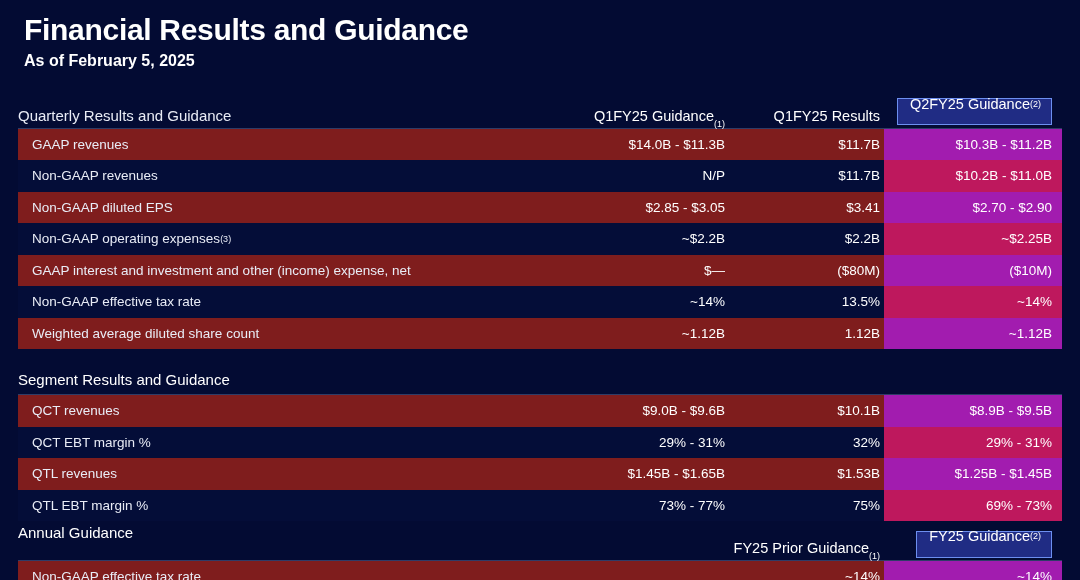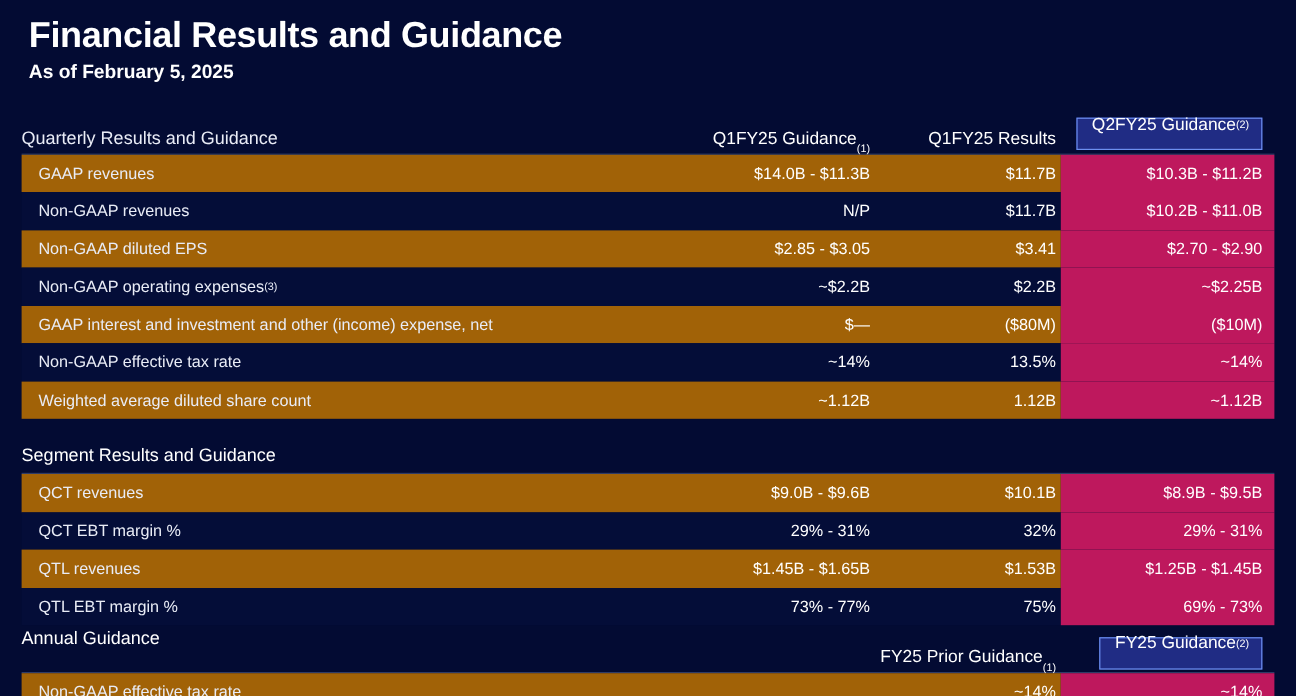--- a/index.html
+++ b/index.html
@@ -59,22 +59,22 @@
 
   
   .row.section {
     height: 30px;
     border-bottom: 1px solid #2f3c67;
   }
 
   
   .row.stripe .c-label,
   .row.stripe .c-a,
-  .row.stripe .c-b { background: #a16207; }
-  .row.stripe .c-c { background: #be185d; }
+  .row.stripe .c-b { background: #7f1d1d; }
+  .row.stripe .c-c { background: #a21caf; }
 
   .row.plain .c-label,
   .row.plain .c-a,
   .row.plain .c-b { background: #040d38; }
   .row.plain .c-c { background: #be185d; }
 
   
   .c-label, .c-a, .c-b, .c-c {
     height: 100%;
     display: flex;

